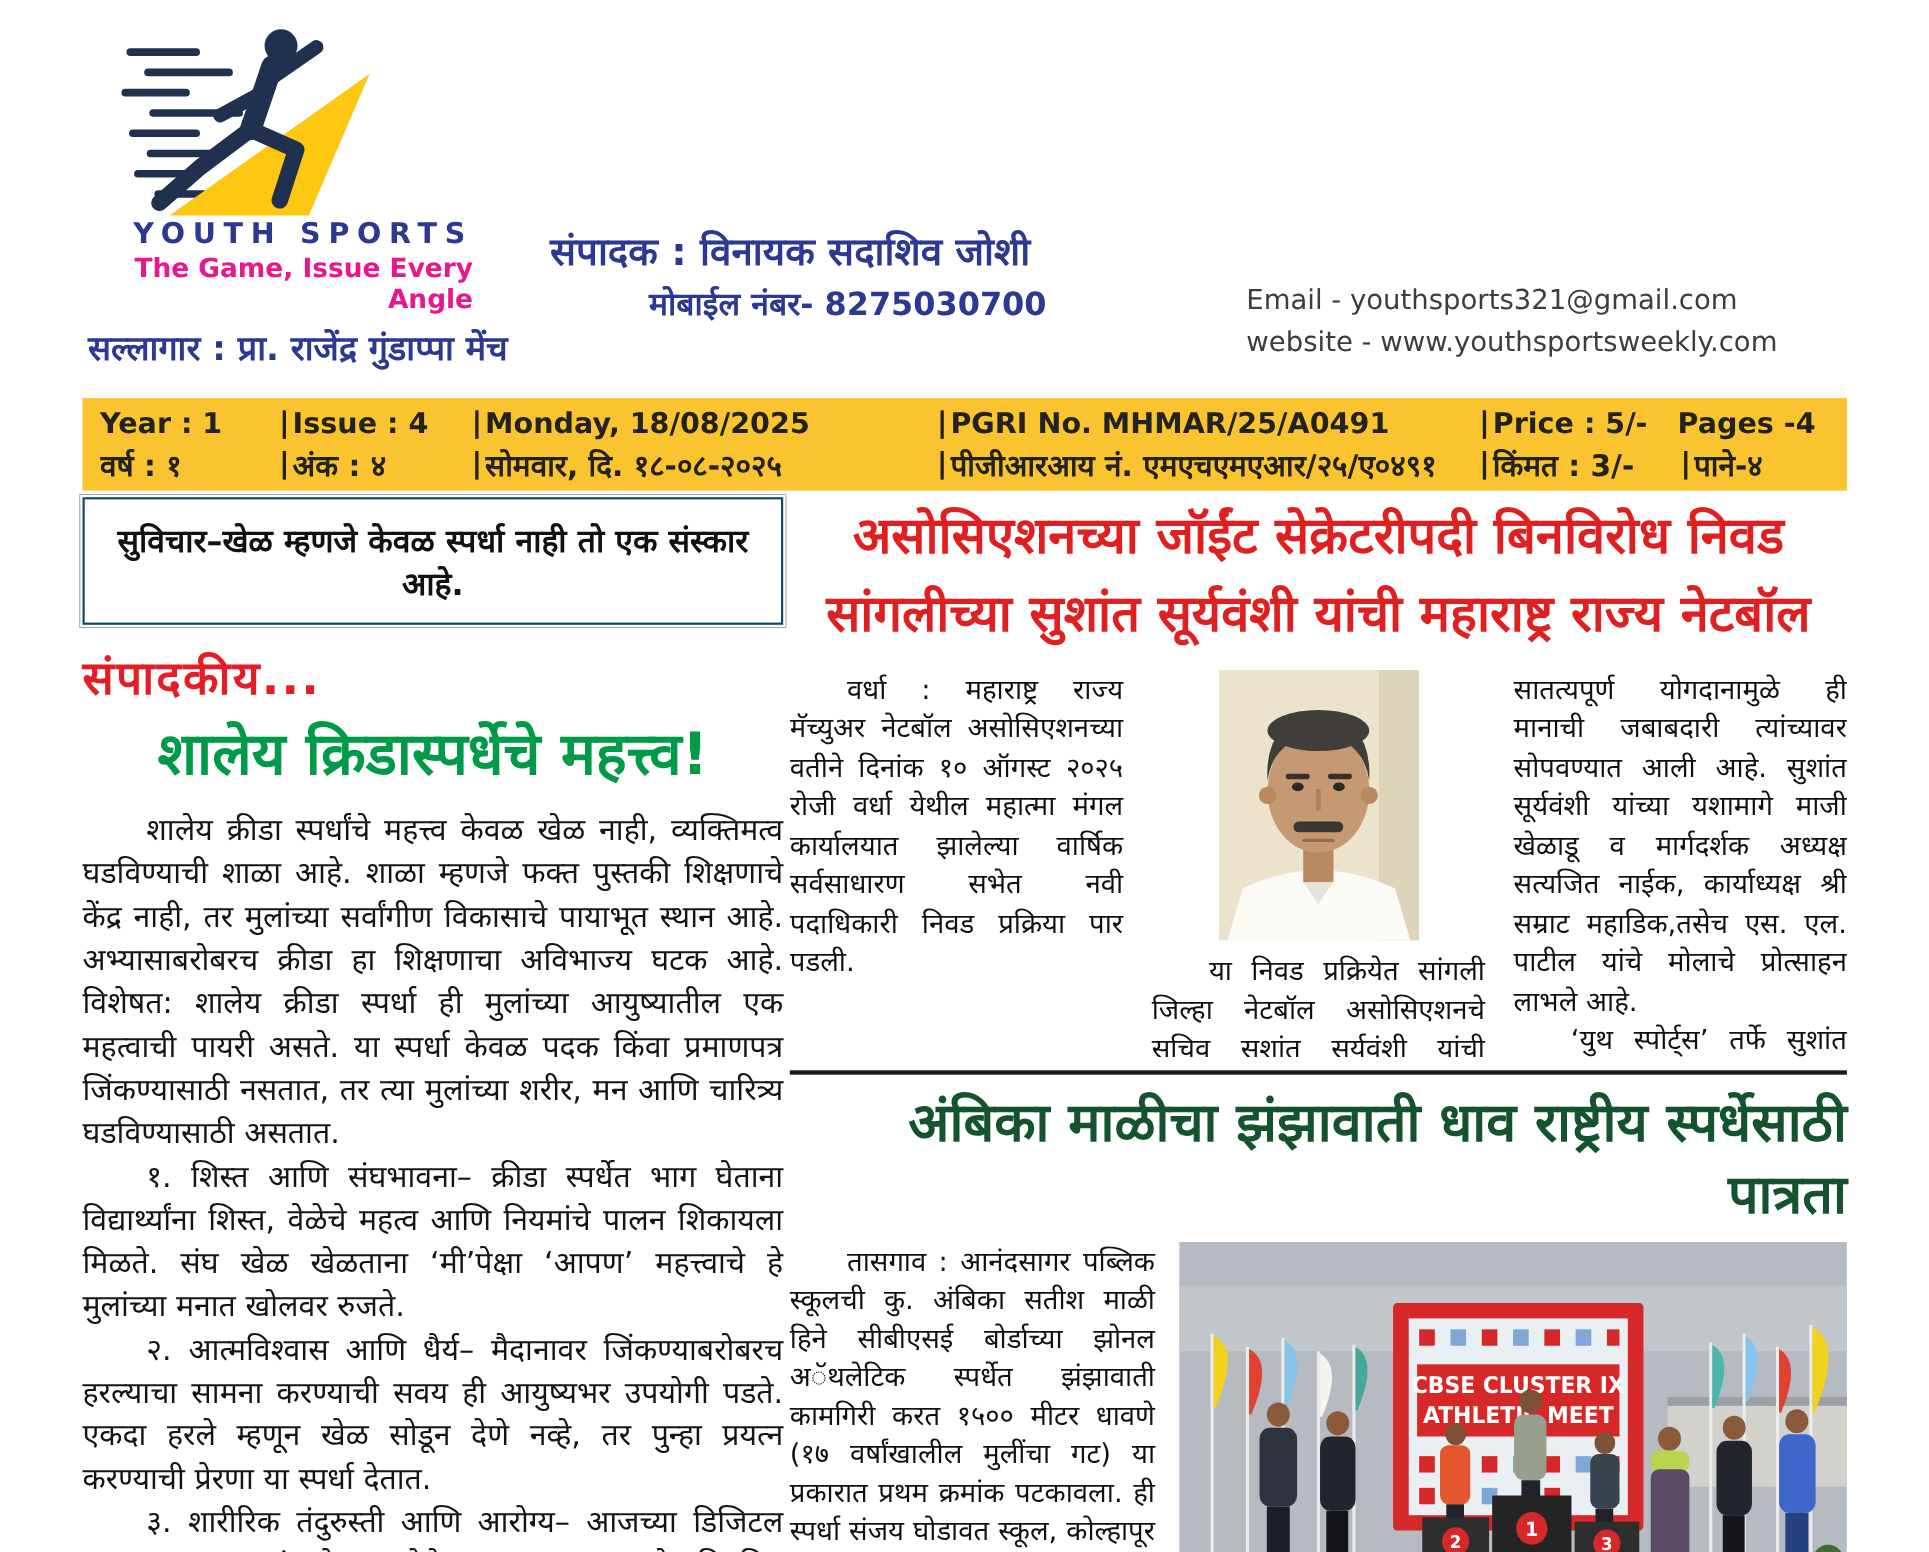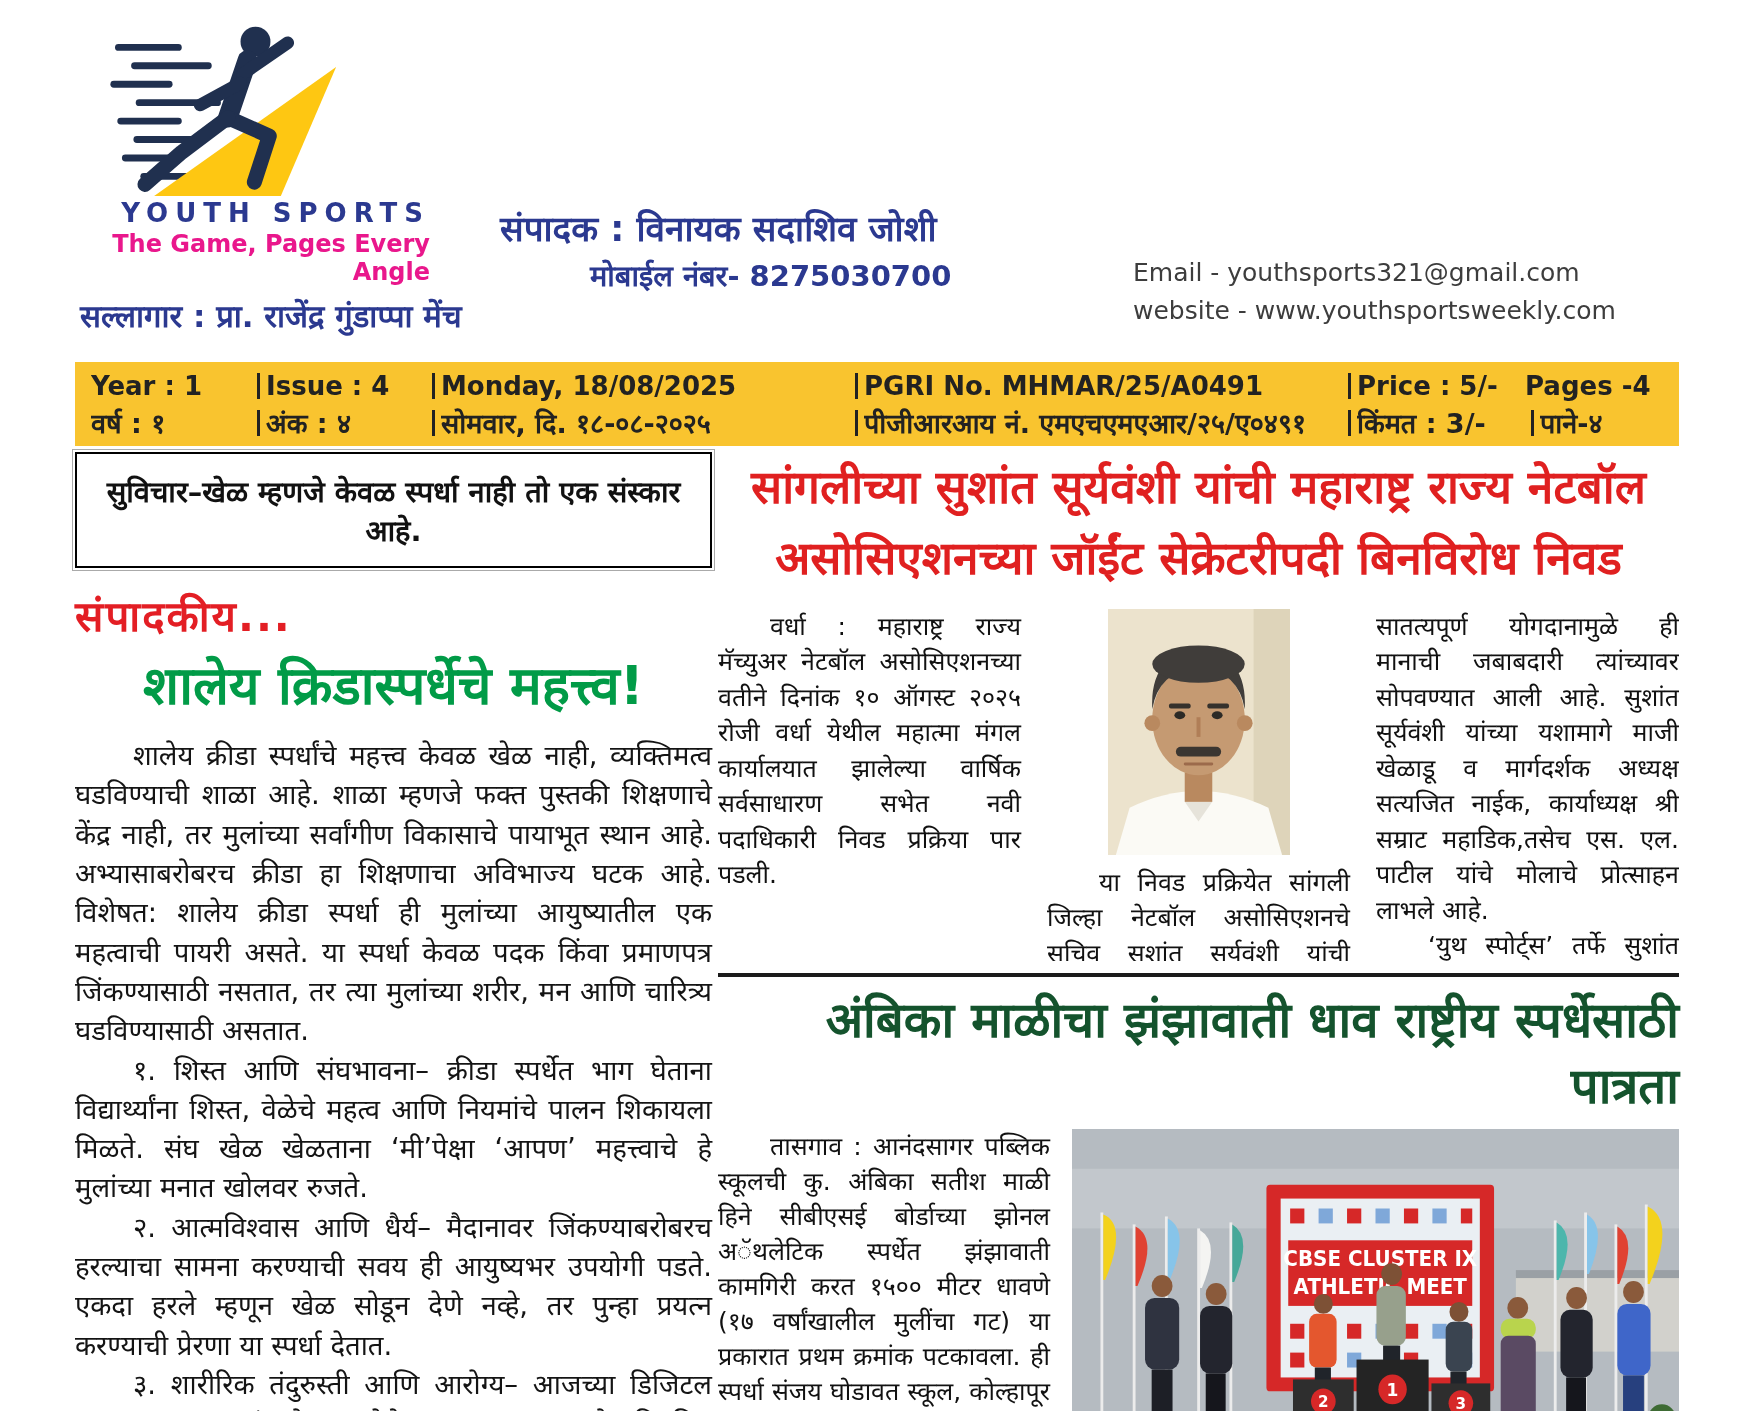--- a/index.html
+++ b/index.html
@@ -25,21 +25,21 @@
   
   .info-bar { position:absolute; left:75px; top:362px; width:1604px; height:84px; background:#f9c42f;
     display:flex; flex-direction:column; justify-content:center; padding:4px 16px; }
   .info-row { display:flex; align-items:center; height:37px; font-weight:bold; color:#222222; font-size:26px; }
   .info-row.mr { font-size:27px; }
   .cell { white-space:nowrap; overflow:hidden; }
   .c-year{width:160px} .c-issue{width:160px} .c-date{width:408px} .c-pgri{width:478px} .c-price{width:168px} .c-pages{flex:1}
   .vsep { width:3px; height:26px; background:#222; margin:0 6px; flex:none; }
   
   .left-col { position:absolute; left:75px; top:452px; width:637px; }
-  .quote-box { border:2px solid #000000; outline:1px solid #aaa; outline-offset:2px;
+  .quote-box { border:2px solid #0c4a6e; outline:1px solid #aaa; outline-offset:2px;
     padding:17px 8px; font-size:29px; font-weight:bold; text-align:center; color:#111; }
   .kicker { margin-top:18px; text-align:left; color:#e31e24; font-size:42px; font-weight:bold; letter-spacing:2px; }
   .ed-heading { margin-top:4px; text-align:center; color:#019b47; font-size:53px; font-weight:bold; }
   .ed-body { margin-top:16px; font-size:27.5px; line-height:1.43; text-align:justify; color:#141414; }
   .ed-body p { margin:0; text-indent:58px; }
   
   .right-col { position:absolute; left:718px; top:452px; width:961px; }
   .a1-head { text-align:center; color:#e02020; font-weight:bold; font-size:46px; line-height:1.55; }
   .a1-body { display:flex; gap:26px; margin-top:14px; height:352px; overflow:hidden;
     font-size:25px; line-height:1.42; text-align:justify; }
@@ -77,21 +77,21 @@
       <g stroke="#20304f" stroke-linecap="round" stroke-linejoin="round" fill="none">
         <circle cx="128" cy="24" r="13" fill="#20304f" stroke="none"></circle>
         <path d="M121 40 L104 90" stroke-width="17"></path>
         <path d="M117 52 L156 25" stroke-width="11"></path>
         <path d="M115 60 L80 79" stroke-width="11"></path>
         <path d="M104 90 L140 106 L127 146" stroke-width="13"></path>
         <path d="M104 90 L64 120 L32 148" stroke-width="13"></path>
       </g>
     </svg>
     <div class="logo-name">YOUTH SPORTS</div>
-    <div class="logo-tagline">The Game, Pages Every Angle</div>
+    <div class="logo-tagline">The Game, Issue Every Angle</div>
   </div>
 
   <div class="editor-line">संपादक : विनायक सदाशिव जोशी</div>
   <div class="mobile-line">मोबाईल नंबर- 8275030700</div>
 
   <div class="contact">
     <div>Email - youthsports321@gmail.com</div>
     <div>website - www.youthsportsweekly.com</div>
   </div>
 
@@ -136,22 +136,22 @@
       <p>१. शिस्त आणि संघभावना– क्रीडा स्पर्धेत भाग घेताना विद्यार्थ्यांना शिस्त, वेळेचे महत्व आणि नियमांचे पालन शिकायला मिळते. संघ खेळ खेळताना ‘मी’पेक्षा ‘आपण’ महत्त्वाचे हे मुलांच्या मनात खोलवर रुजते.</p>
       <p>२. आत्मविश्वास आणि धैर्य– मैदानावर जिंकण्याबरोबरच हरल्याचा सामना करण्याची सवय ही आयुष्यभर उपयोगी पडते. एकदा हरले म्हणून खेळ सोडून देणे नव्हे, तर पुन्हा प्रयत्न करण्याची प्रेरणा या स्पर्धा देतात.</p>
       <p>३. शारीरिक तंदुरुस्ती आणि आरोग्य– आजच्या डिजिटल युगात लहान मुलांमध्ये स्थूलतेचे प्रमाण वाढत आहे. नियमित सराव आणि स्पर्धांमुळे त्यांचे शरीर तंदुरुस्त राहते, रोगप्रतिकारक शक्ती वाढते आणि मानसिक आरोग्यही चांगले राहते.</p>
 
     </div>
   </div>
 
   <div class="right-col">
 
     <div class="a1-head">
+      <div>असोसिएशनच्या जॉईंट सेक्रेटरीपदी बिनविरोध निवड</div>
       <div>सांगलीच्या सुशांत सूर्यवंशी यांची महाराष्ट्र राज्य नेटबॉल</div>
-      <div>असोसिएशनच्या जॉईंट सेक्रेटरीपदी बिनविरोध निवड</div>
     </div>
 
     <div class="a1-body">
       <div class="a1-col">
         <p class="pi">वर्धा : महाराष्ट्र राज्य मॅच्युअर नेटबॉल असोसिएशनच्या वतीने दिनांक १० ऑगस्ट २०२५ रोजी वर्धा येथील महात्मा मंगल कार्यालयात झालेल्या वार्षिक सर्वसाधारण सभेत नवी पदाधिकारी निवड प्रक्रिया पार पडली.</p>
       </div>
       <div class="a1-col">
         <div class="portrait">
           <svg width="182" height="246" viewBox="0 0 185 250">
             <rect width="185" height="250" fill="#ece3cd"></rect>

